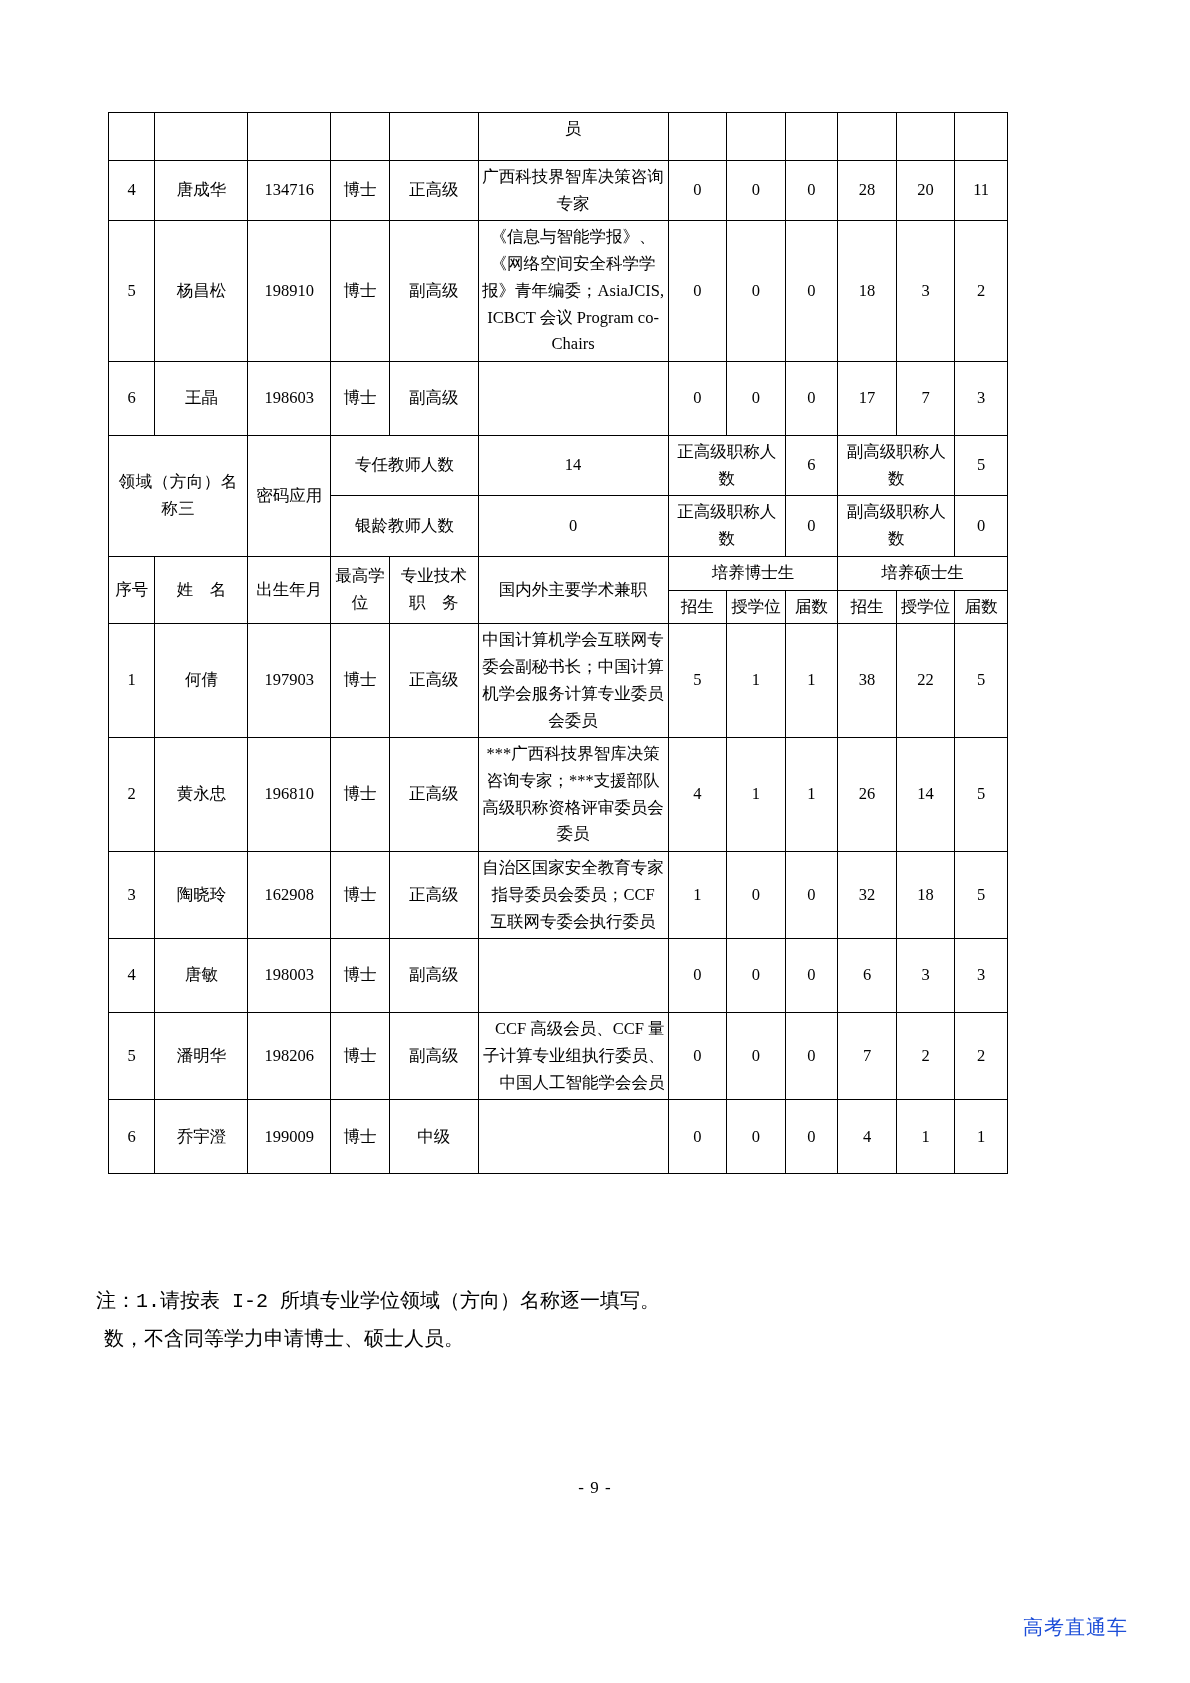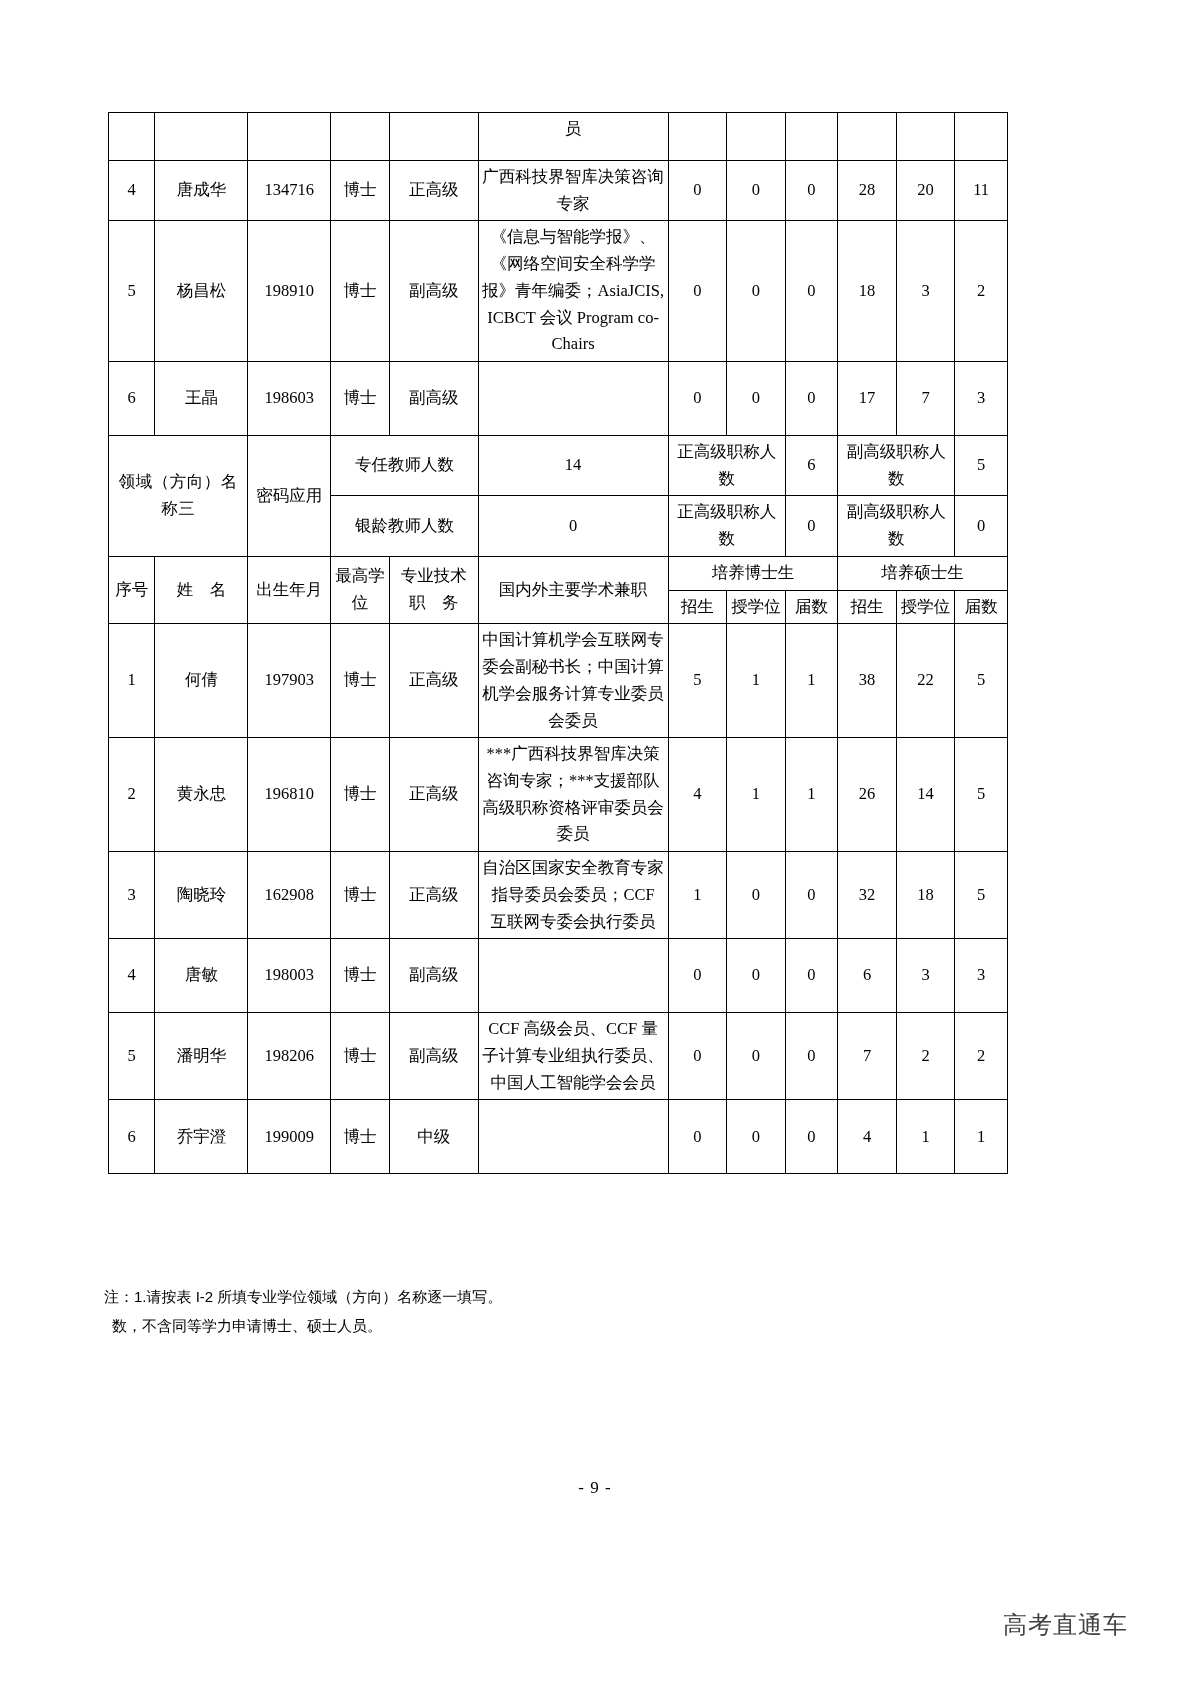--- a/index.html
+++ b/index.html
@@ -71,48 +71,48 @@
   .domain-name {
     font-size: 18px;
     line-height: 1.75;
     letter-spacing: 0.5px;
   }
 
   .hdr { font-size: 16.5px; line-height: 1.6; }
 
   .notes {
     position: absolute;
-    left: 104px;
+    left: 96px;
     top: 1283px;
     width: 930px;
-    font-size: 15px;
+    font-size: 20px;
     line-height: 1.92;
-    font-family: Liberation Sans, sans-serif;
+    font-family: Liberation Mono, monospace;
   }
   .notes .n1 { text-indent: 0; }
   .notes .n2 { padding-left: 26px; }
   .notes .n3 { padding-left: 26px; }
   .notes .n3b { padding-left: 0px; margin-left: 8px; }
 
   .pagenum {
     position: absolute;
     left: 0;
     top: 1478px;
     width: 1190px;
     text-align: center;
     font-size: 17px;
     letter-spacing: 1px;
   }
 
   .watermark {
     position: absolute;
     right: 62px;
     bottom: 42px;
-    font-size: 24px;
-    color: #404040;
+    font-size: 20px;
+    color: #1d4ed8;
     font-family: "Liberation Sans", "DejaVu Sans", sans-serif;
     letter-spacing: 1px;
   }
 </style>
 </head>
 <body>
 
 <div class="page">
 
   <div class="table-wrap">
@@ -287,21 +287,21 @@
         <td>6</td>
         <td>3</td>
         <td>3</td>
       </tr>
       <tr>
         <td>5</td>
         <td>潘明华</td>
         <td>198206</td>
         <td>博士</td>
         <td>副高级</td>
-        <td class="post-cell" style="text-align:center;">CCF 高级会员、CCF 量子计算专业组执行委员、中国人工智能学会会员</td>
+        <td class="post-cell" style="text-align:right;">CCF 高级会员、CCF 量子计算专业组执行委员、中国人工智能学会会员</td>
         <td class="sep-left">0</td>
         <td>0</td>
         <td>0</td>
         <td>7</td>
         <td>2</td>
         <td>2</td>
       </tr>
       <tr>
         <td class="tall">6</td>
         <td>乔宇澄</td>

